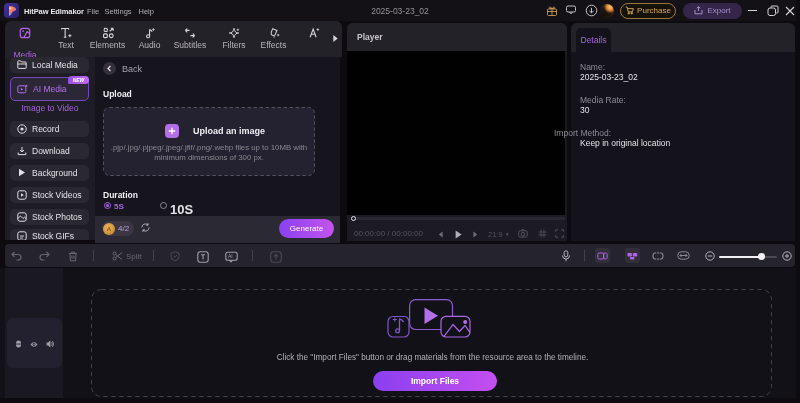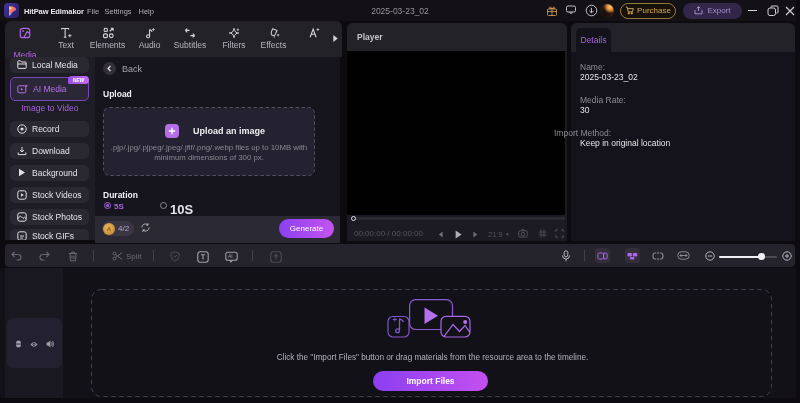--- a/index.html
+++ b/index.html
@@ -464,18 +464,18 @@
     <g clip-path="url(#imgclip)">
       <path d="M54 45.5 L66 29.5 L72.5 36.5 L78 30.5 L85 40.5" fill="none" stroke="#a868e2" stroke-width="1.2"></path>
     </g>
     <circle cx="78.2" cy="27" r="2" fill="#b470ec"></circle>
     <path d="M12.5 23.5 L12.5 35.5 M12.5 24 Q15.5 24.5 16.5 27" fill="none" stroke="#7e57c8" stroke-width="1.3"></path>
     <circle cx="10.6" cy="35.7" r="1.9" fill="none" stroke="#7e57c8" stroke-width="1.3"></circle>
     <path d="M7.8 22.5 L7.8 26.5 M5.8 24.5 L9.8 24.5" stroke="#7e57c8" stroke-width="1"></path>
   </svg>
 </div>
 <div class="abs" style="left:93px;top:353px;width:679px;text-align:center;font-size:8.2px;color:#b3b0b8;">Click the "Import Files" button or drag materials from the resource area to the timeline.</div>
-<div class="abs" style="left:373px;top:371px;width:115px;height:20px;border-radius:10px;background:linear-gradient(90deg,#8b3ff0,#c44ff0);display:flex;align-items:center;justify-content:center;">
+<div class="abs" style="left:373px;top:371px;width:124px;height:20px;border-radius:10px;background:linear-gradient(90deg,#8b3ff0,#c44ff0);display:flex;align-items:center;justify-content:center;">
   <span style="font-size:8.5px;font-weight:bold;color:#fff;">Import Files</span>
 </div>
 
 <div class="abs" style="left:0;top:398px;width:800px;height:5px;background:#0d0b0f;"></div>
 <div class="abs" style="left:796px;top:0;width:4px;height:403px;background:#0d0b0f;"></div>
 
 </body></html>

